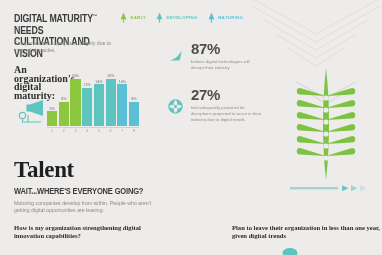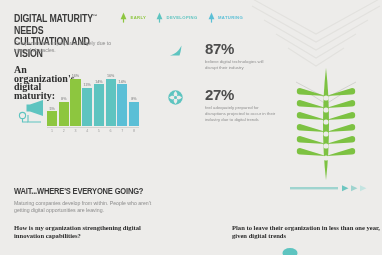--- a/index.html
+++ b/index.html
@@ -74,21 +74,21 @@
   .axis {
     position: absolute; left: 0; bottom: 0; width: 92px; height: 7px;
     display: flex; gap: 1.6px; border-top: 0.6px solid #d2d2d0;
   }
   .axis span {
     flex: 1; text-align: center; font-size: 3.6px; color: #9b9b9b; padding-top: 1px;
   }
   .megaphone { position: absolute; left: 17px; top: 96px; width: 30px; height: 32px; }
 
   
-  .stat { position: absolute; display: flex; align-items: flex-start; gap: 21px; }
+  .stat { position: absolute; display: flex; align-items: center; gap: 7px; }
   .stat-fin { left: 167px; top: 42px; }
   .stat-globe { left: 167px; top: 88px; }
   .stat-ico { width: 17px; height: 17px; flex: none; margin-top: 1px; }
   .stat-num {
     font-family: "Liberation Sans Narrow", "Liberation Sans", sans-serif;
     font-weight: bold; font-size: 15px; color: #4d4d4d; line-height: 14px;
     letter-spacing: -0.4px;
   }
   .stat-cap { font-size: 4.3px; line-height: 6.2px; color: #8f8f8f; width: 72px; margin-top: 2.5px; }
 
@@ -291,20 +291,21 @@
     <g fill="#edecea">
       <circle cx="40" cy="38" r="2.6"></circle>
       <circle cx="40" cy="50" r="2.6"></circle>
       <circle cx="40" cy="62" r="2.6"></circle>
       <circle cx="40" cy="74" r="2.6"></circle>
       <circle cx="40" cy="86" r="2.6"></circle>
       <circle cx="40" cy="98" r="2.6"></circle>
     </g>
   </svg>
 
+  <div class="talent-h">Talent</div>
   <div class="talent-sub">WAIT...WHERE'S EVERYONE GOING?</div>
   <div class="talent-body">Maturing companies develop from within. People who aren't getting digital opportunities are leaving.</div>
 
   <svg class="arrow-row" viewBox="0 0 86 10">
     <rect x="0" y="4" width="48" height="2.4" fill="#9fd4cf"></rect>
     <path d="M52 2.2 L58.5 5.2 L52 8.2 Z" fill="#6dc6c0"></path>
     <path d="M61 2.2 L67.5 5.2 L61 8.2 Z" fill="#9fd4cf"></path>
     <path d="M70 2.2 L76.5 5.2 L70 8.2 Z" fill="#c4e4e1"></path>
   </svg>
 

